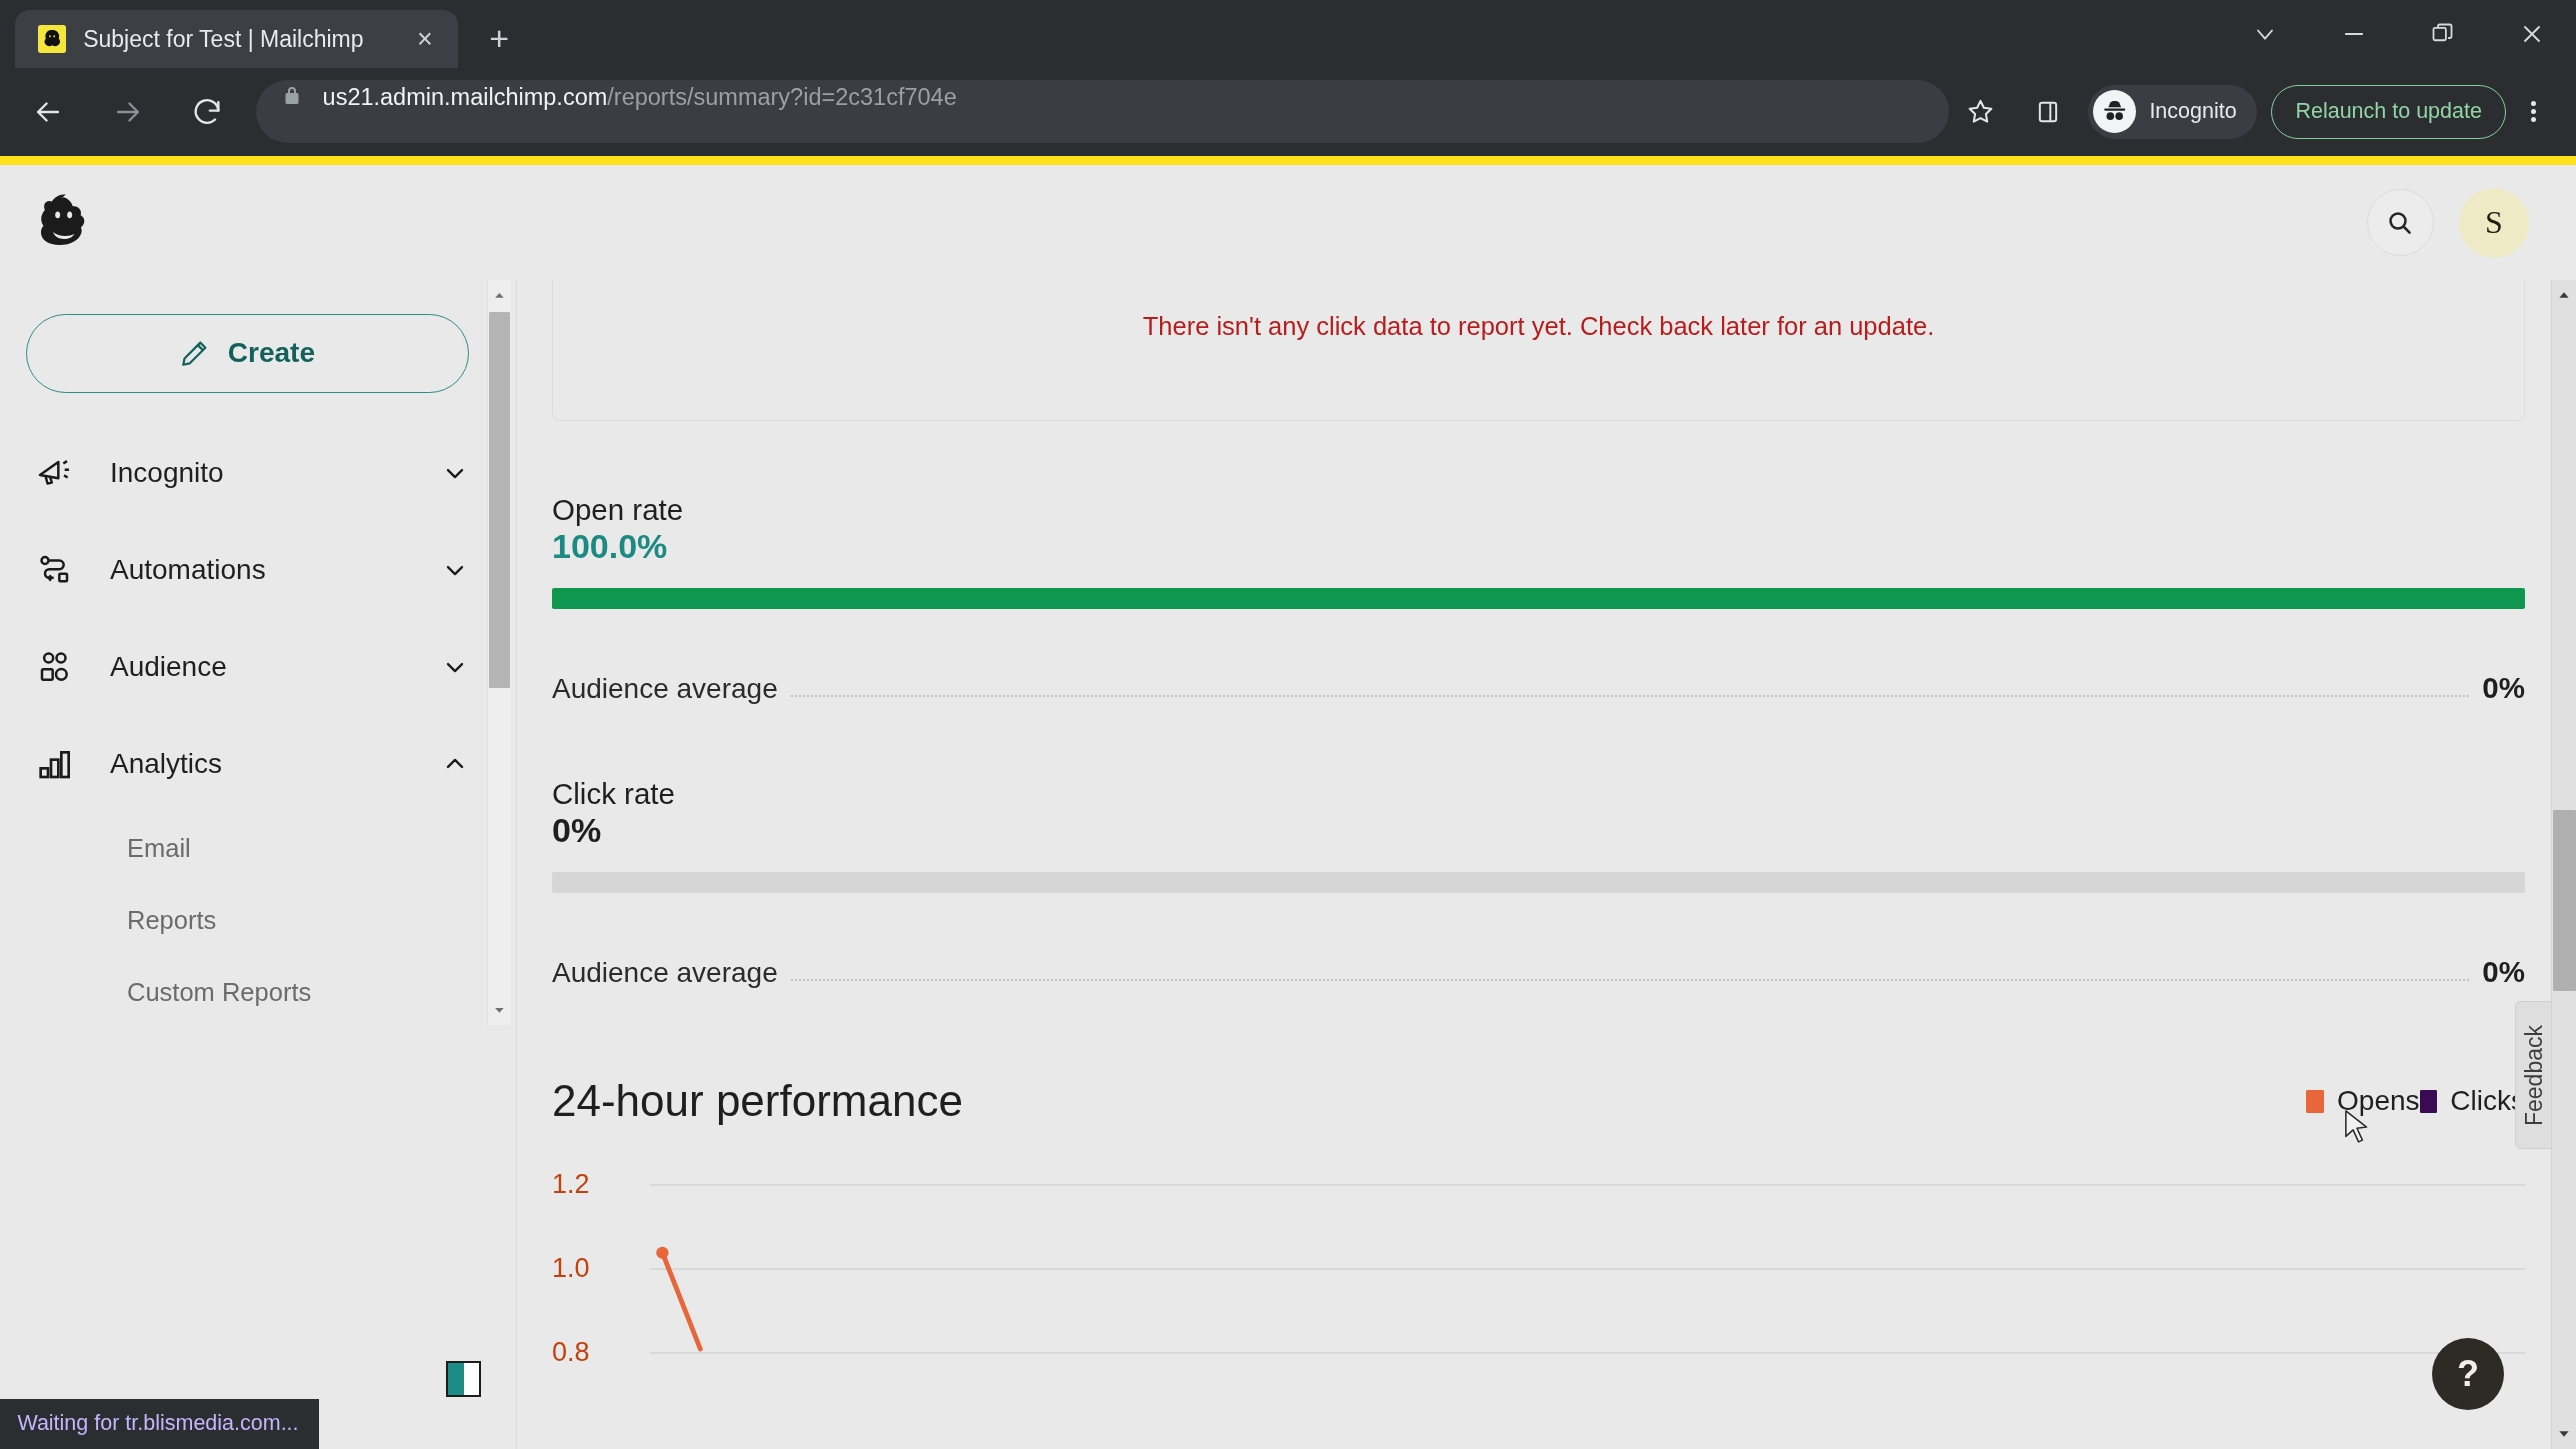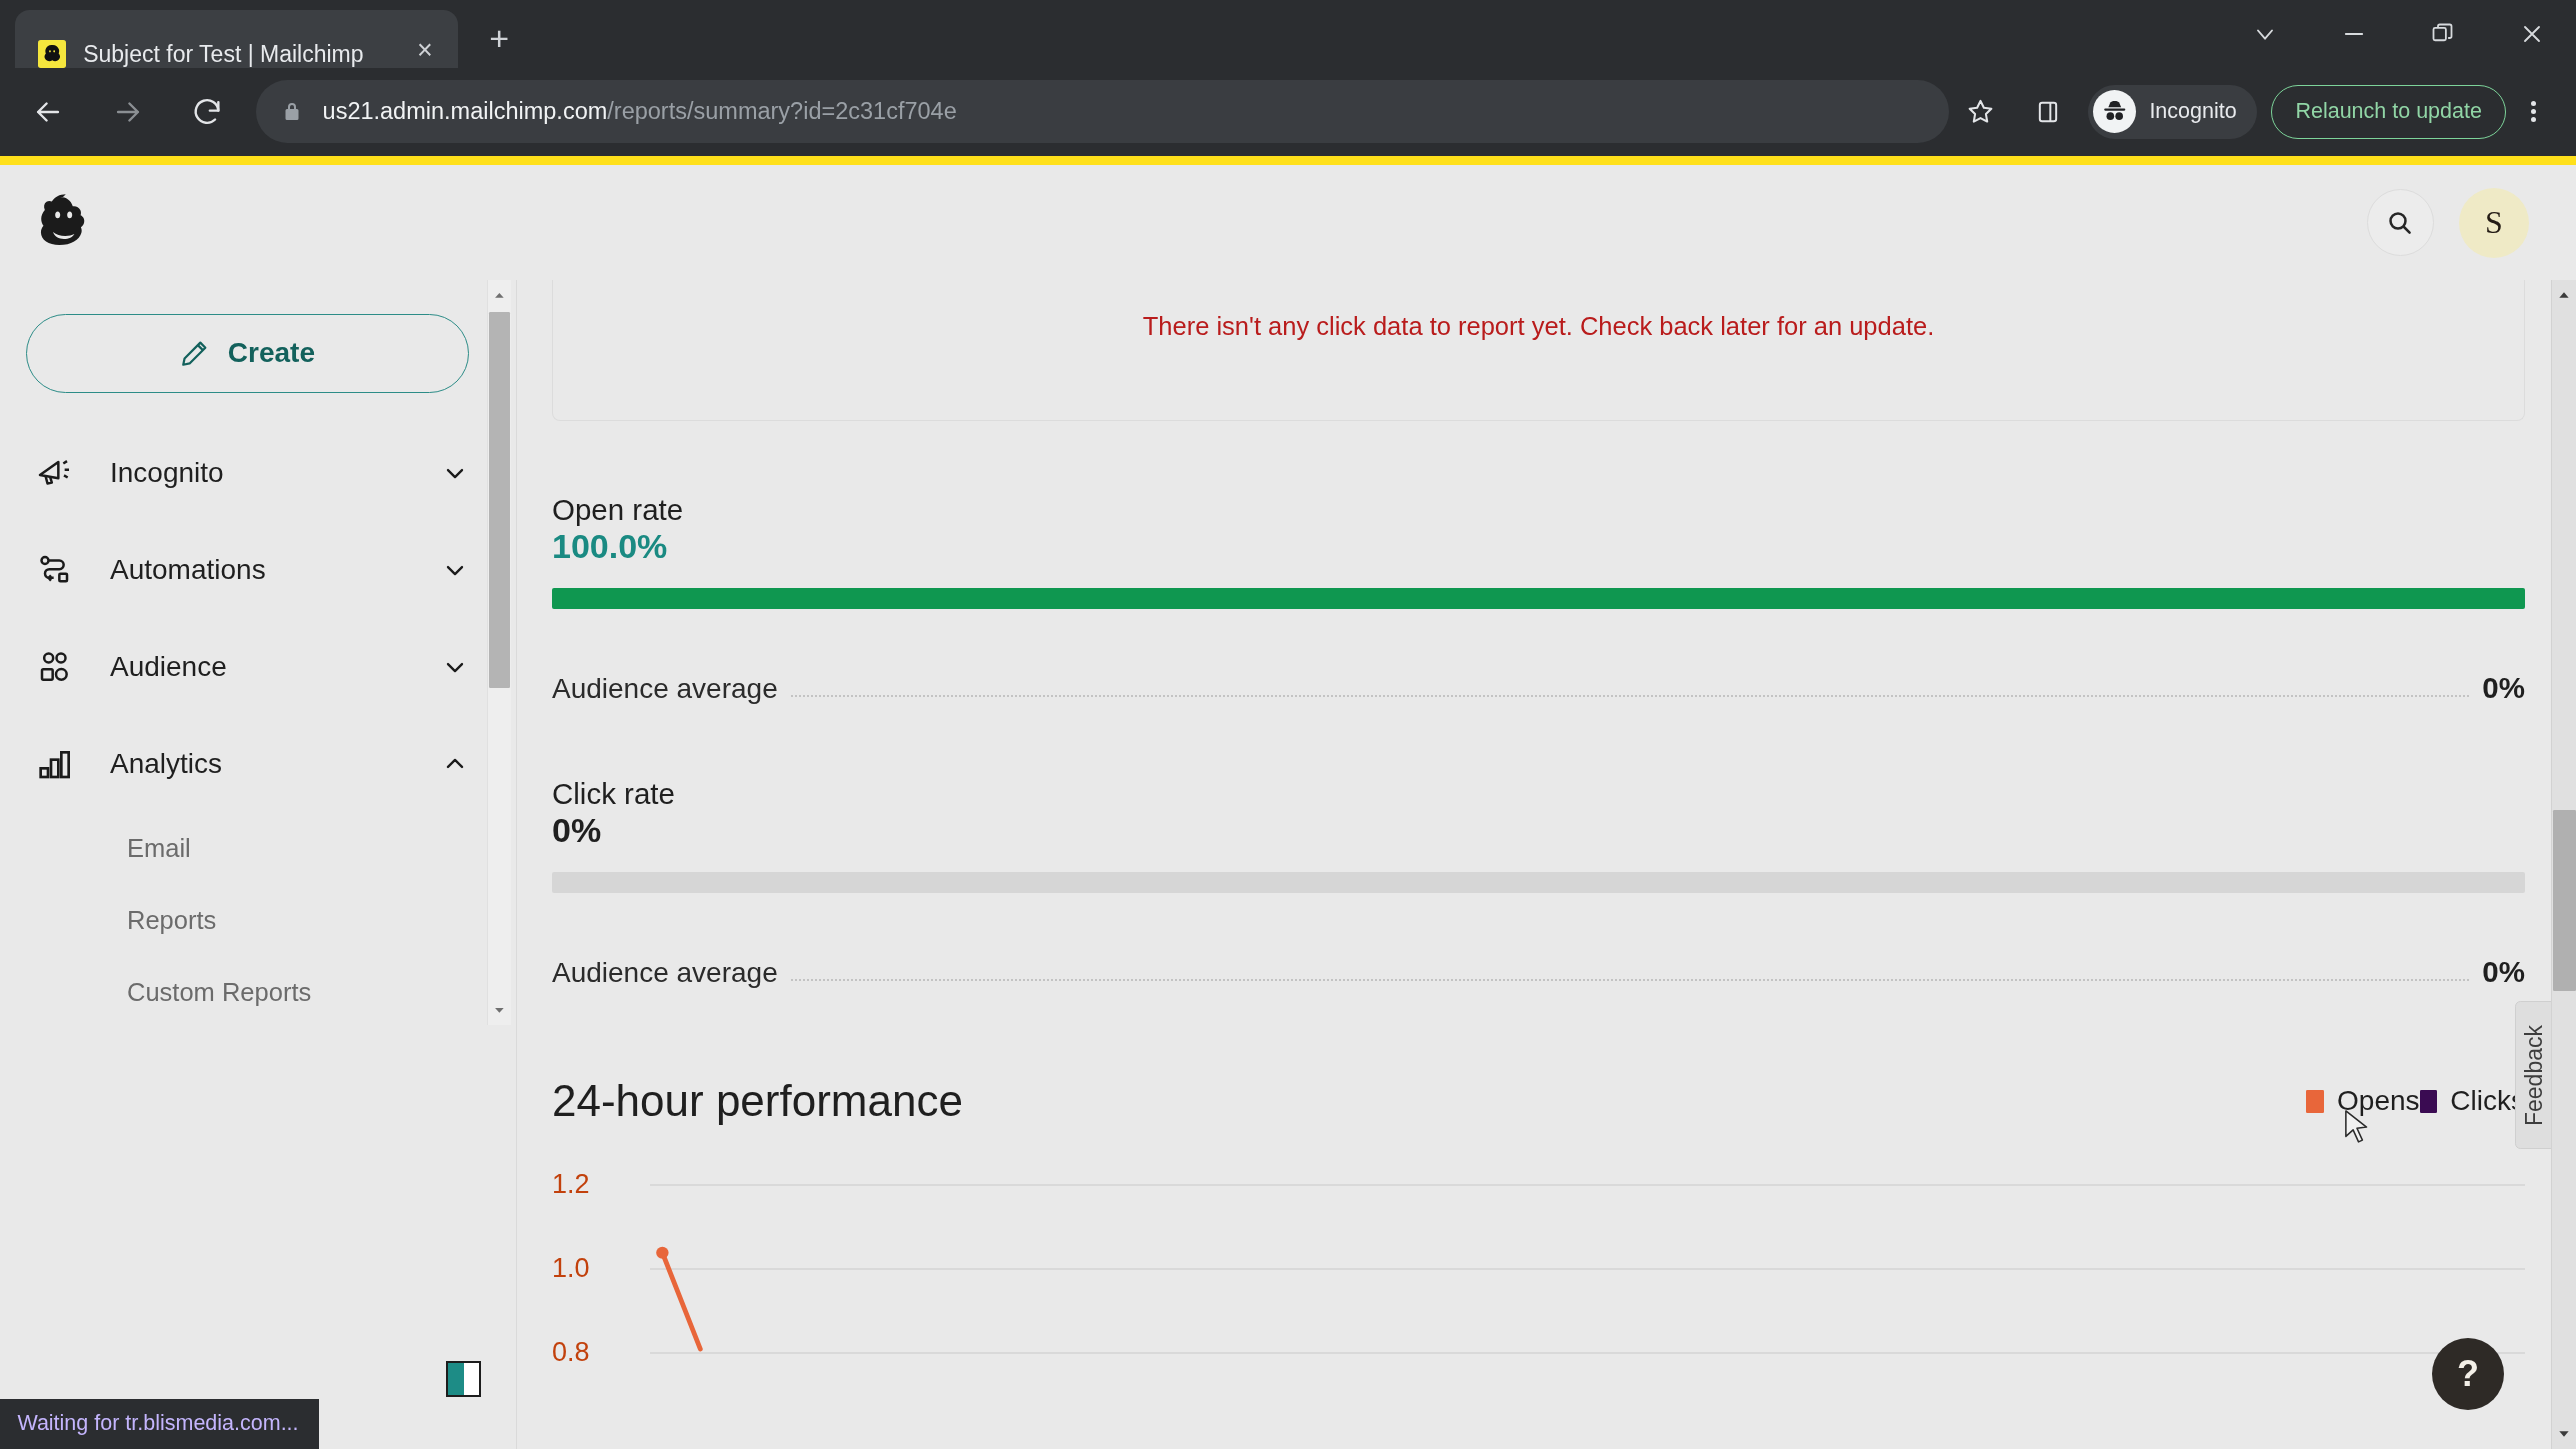--- a/index.html
+++ b/index.html
@@ -21,21 +21,21 @@
   
   .tab-strip {
     height: 68px;
     display: flex;
     align-items: flex-end;
     padding-left: 14.8px;
     position: relative;
   }
   .tab {
     display: flex;
-    align-items: flex-end;
+    align-items: center;
     height: 58px;
     background: #3c3f43;
     border-radius: 14.8px 14.8px 0 0;
     padding: 0 14.8px 0 23px;
     min-width: 443px;
     position: relative;
   }
   .tab-favicon {
     width: 28px; height: 28px;
     background: #f5e63d;
@@ -92,21 +92,21 @@
     display: flex; align-items: center; justify-content: center;
     border-radius: 50%;
     color: #e3e5e8;
   }
   .omnibox {
     flex: 1 1 auto;
     height: 63px;
     background: #3a3d41;
     border-radius: 32px;
     display: flex;
-    align-items: center;
+    align-items: flex-start;
     padding: 4px 24px;
     margin-left: 17.4px;
     margin-right: 0;
     min-width: 0;
   }
   .lock-icon { flex: 0 0 auto; margin-right: 19px; display: flex; }
   .url-text {
     font-size: 23.5px;
     white-space: nowrap;
     overflow: hidden;

